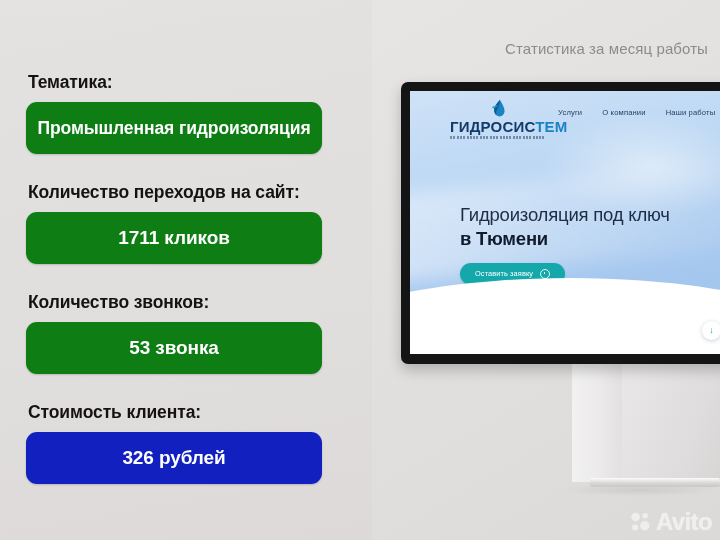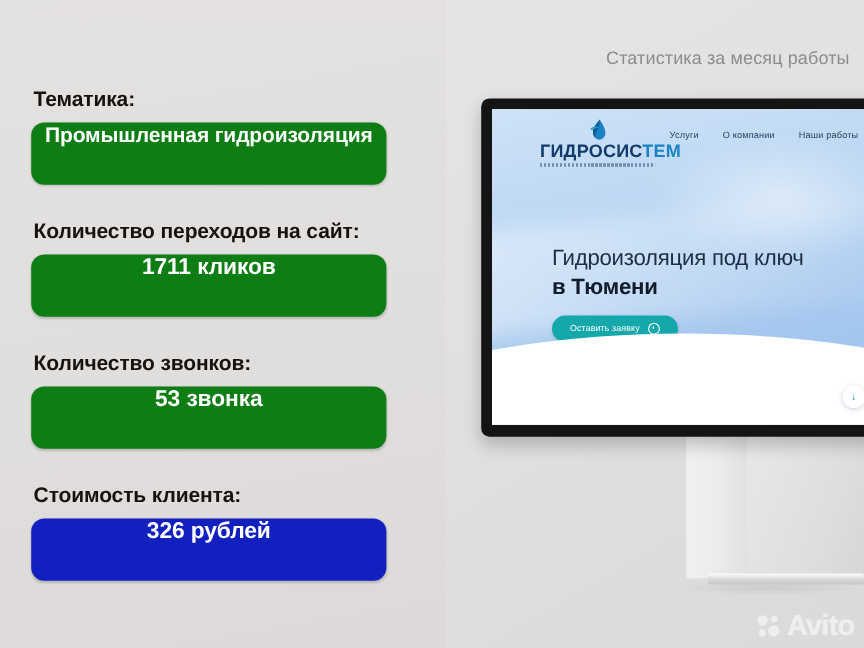--- a/index.html
+++ b/index.html
@@ -20,21 +20,21 @@
     position:absolute;left:0;top:16px;width:372px;height:540px;
     background:linear-gradient(170deg,#e4e1e1 0%,#e0dddd 60%,#ddd9d9 100%);
   }
   .stat-block{position:absolute;left:26px;width:296px;}
   .stat-label{
     font-size:17.5px;font-weight:bold;color:#15120f;
     letter-spacing:-0.1px;margin:0 0 9px 2px;white-space:nowrap;
   }
   .stat-box{
     height:52px;border-radius:11px;
-    display:flex;align-items:flex-start;justify-content:center;
+    display:flex;align-items:center;justify-content:center;
     box-shadow:0 1px 2px rgba(0,0,0,.18);
   }
   .stat-box .val{
     color:#ffffff;font-weight:bold;font-size:17.5px;letter-spacing:-0.1px;
     white-space:nowrap;
   }
   .box-green{background:#0d7d14;}
   .box-blue{background:#1320c0;}
   .b1{top:56px;}
   .b2{top:166px;}

